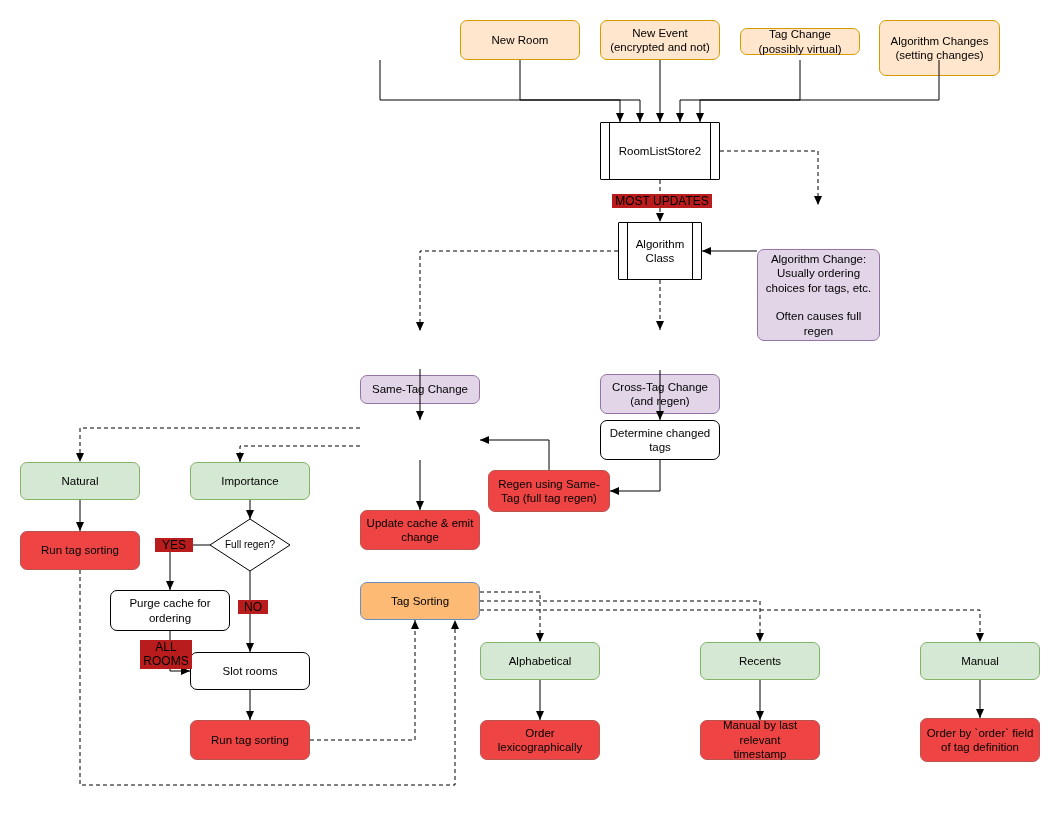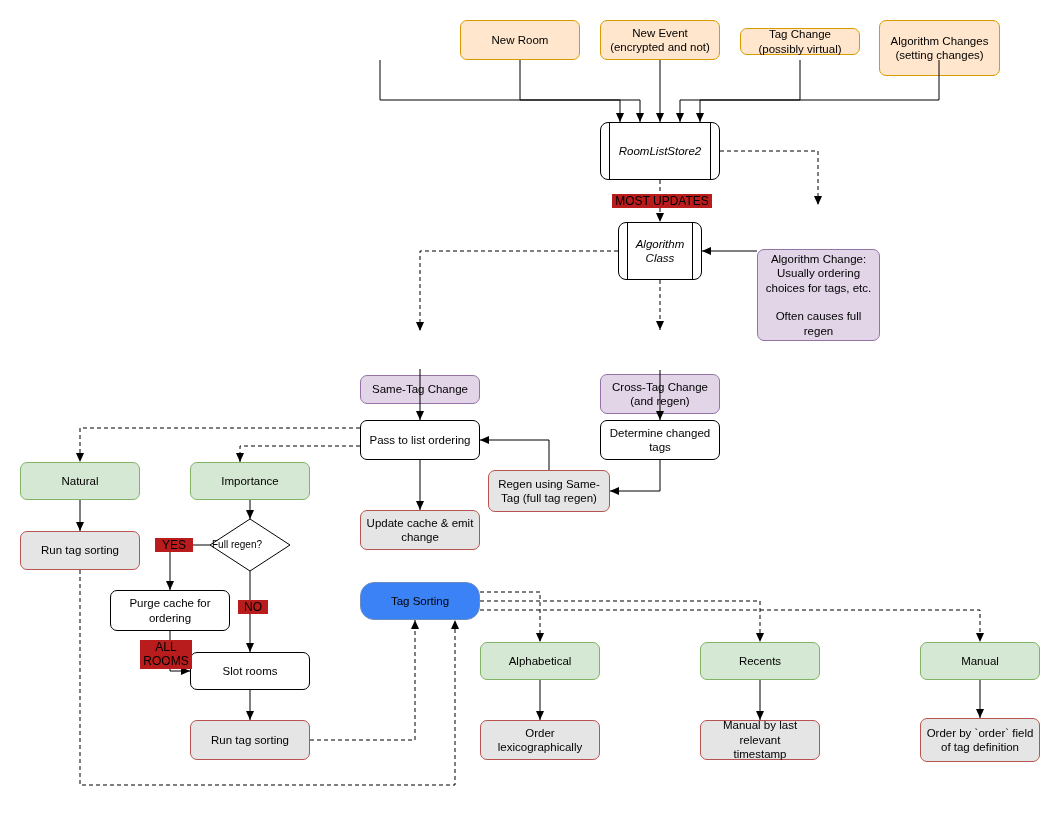--- a/index.html
+++ b/index.html
@@ -12,37 +12,37 @@
     display:flex; align-items:center; justify-content:center;
     text-align:center; white-space:pre-line;
     font-size:11.5px; line-height:1.25; color:#000;
     border:1px solid #000; background:#ffffff; padding:1px 2px;
     z-index:1;
   }
   .rounded { border-radius:7px; }
   .orange { background:#ffe6cc; border-color:#d79b00; }
   .purple { background:#e1d5e7; border-color:#9673a6;margin-top:44px; }
   .green  { background:#d5e8d4; border-color:#82b366; }
-  .red    { background:#e5e5e5; border-color:#b85450; }
-  .blue   { background:#3b82f6; border-color:#6c8ebf;border-radius:14px; }
-  .process { border-radius:8px;font-style:italic; }
+  .red    { background:#ef4444; border-color:#b85450; }
+  .blue   { background:#fdba74; border-color:#6c8ebf; }
+  .process { border-radius:1px; }
   .process::before, .process::after {
     content:""; position:absolute; top:0; bottom:0; width:0;
     border-left:1px solid #000;
   }
   .process::before { left:8px; }
   .process::after  { right:8px; }
   #edges { position:absolute; left:0; top:0; z-index:2; pointer-events:none; }
   .edge-label {
     position:absolute; z-index:3; background:#b91c1c;
     font-size:12px; line-height:1.2; text-align:center; white-space:pre-line;
     padding:0 2px; color:#000;
   }
   .diamond-label {
-    position:absolute; z-index:3; font-size:10px; text-align:left; color:#000;
+    position:absolute; z-index:3; font-size:10px; text-align:center; color:#000;
   }
 </style>
 </head>
 <body>
 
 <div id="canvas">
 
   <div class="node orange rounded" style="left:460px;top:20px;width:120px;height:40px">New Room</div>
   <div class="node orange rounded" style="left:600px;top:20px;width:120px;height:40px">New Event
 (encrypted and not)</div>
@@ -58,21 +58,20 @@
 Usually ordering
 choices for tags, etc.
 
 Often causes full
 regen</div>
 
   <div class="node purple rounded" style="left:360px;top:331px;width:120px;height:29px">Same-Tag Change</div>
   <div class="node purple rounded" style="left:600px;top:330px;width:120px;height:40px">Cross-Tag Change
 (and regen)</div>
 
-  <div class="node rounded" style="left:360px;top:420px;width:120px;height:40px">Pass to list ordering</div>
   <div class="node rounded" style="left:600px;top:420px;width:120px;height:40px">Determine changed
 tags</div>
   <div class="node red rounded" style="left:488px;top:470px;width:122px;height:42px">Regen using Same-
 Tag (full tag regen)</div>
   <div class="node red rounded" style="left:360px;top:510px;width:120px;height:40px">Update cache &amp; emit
 change</div>
 
   <div class="node green rounded" style="left:20px;top:462px;width:120px;height:38px">Natural</div>
   <div class="node green rounded" style="left:190px;top:462px;width:120px;height:38px">Importance</div>
   <div class="node red rounded" style="left:20px;top:531px;width:120px;height:39px">Run tag sorting</div>

